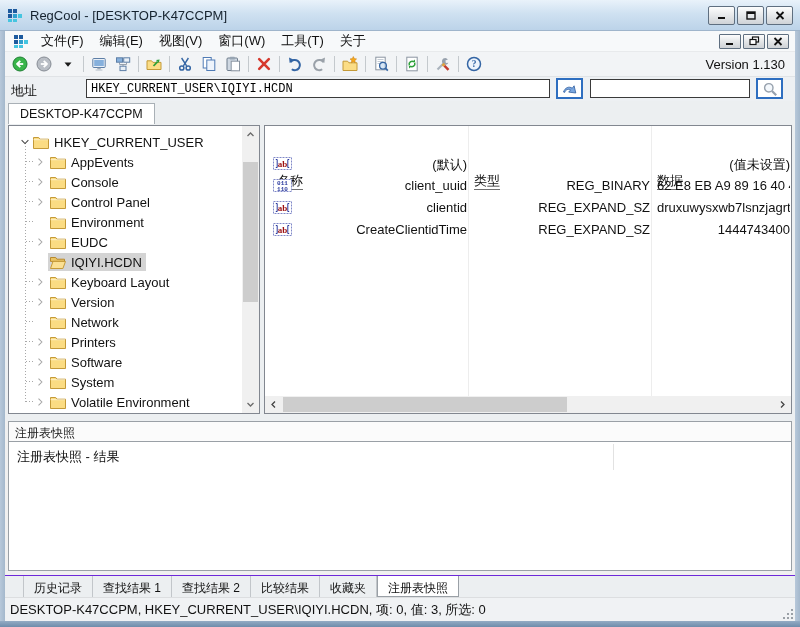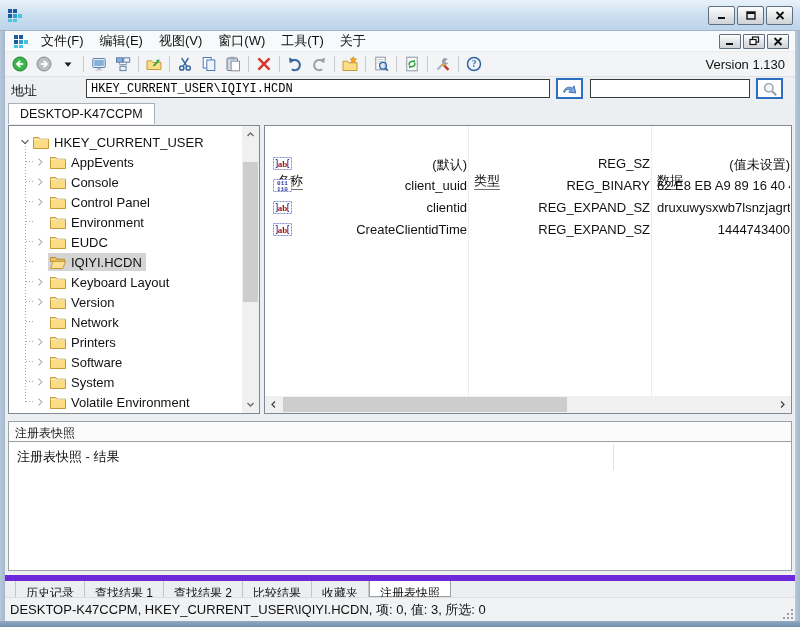--- a/index.html
+++ b/index.html
@@ -97,21 +97,21 @@
 
   
   .hsplit{position:absolute;left:5px;right:5px;top:415px;height:6px;background:#eceff1;}
   .dock-header{position:absolute;left:8px;right:8px;top:421px;height:21px;background:#fbfbfb;
     border:1px solid #9aa0a6;font-size:12px;padding:3px 6px;color:#222;}
   .dock-content{position:absolute;left:8px;right:8px;top:441px;height:130px;background:#fff;border:1px solid #9aa0a6;}
   .dock-result{position:absolute;left:8px;top:6px;}
   .dock-divider{position:absolute;left:604px;top:2px;width:1px;height:26px;background:#e2e2e2;}
 
   
-  .bottomtabs{position:absolute;left:5px;right:5px;top:575px;height:22px;background:#eceff1;display:flex;align-items:stretch;padding-left:10px;border-top:6px solid #6d28d9;}
+  .bottomtabs{position:absolute;left:5px;right:5px;top:575px;height:22px;background:#eceff1;display:flex;align-items:stretch;padding-left:18px;border-top:1px solid #6d28d9;}
   .btab{font-size:12px;padding:4px 10px 0;color:#111;border-right:1px solid #c2c6ca;cursor:default;}
   .btab:first-child{border-left:1px solid #c2c6ca;}
   .btab.active{background:#fff;border:1px solid #9aa0a6;border-top:none;}
 
   
   .statusbar{position:absolute;left:5px;right:5px;top:597px;height:24px;background:#f0f2f4;
     border-top:1px solid #dcdee0;display:flex;align-items:center;padding-left:5px;}
   .grip{position:absolute;right:1px;bottom:1px;}
 </style>
 </head>
@@ -127,20 +127,21 @@
         <svg width="16" height="16" viewBox="0 0 16 16">
           <rect x="1" y="2" width="4" height="4" fill="#1d5a9e"></rect>
           <rect x="6" y="2" width="4" height="4" fill="#1d5a9e"></rect>
           <rect x="1" y="7" width="4" height="4" fill="#1d5a9e"></rect>
           <rect x="6" y="7" width="4" height="4" fill="#2f9fce"></rect>
           <rect x="11" y="7" width="4" height="4" fill="#45c5e0"></rect>
           <rect x="1" y="12" width="4" height="3" fill="#45c5e0"></rect>
           <rect x="6" y="12" width="4" height="3" fill="#45c5e0"></rect>
         </svg>
       </span>
+    <span class="title-text">RegCool - [DESKTOP-K47CCPM]</span>
     <span class="win-controls">
       <button class="winbtn">
           <span class="icon">
             <svg width="10" height="9" viewBox="0 0 10 9">
               <rect x="1" y="6" width="7" height="2" fill="#111"></rect>
             </svg>
           </span>
         </button>
       <button class="winbtn">
           <span class="icon">
@@ -654,21 +655,20 @@
       <div>
           <div class="vrow" style="top: 27px;">
             <span class="icon">
               <svg viewBox="0 0 19 13">
                 <rect x=".5" y=".5" width="18" height="12" fill="#fff" stroke="#8089c8" stroke-dasharray="2 1"></rect>
                 <path d="M4.2 2.5v8M2.8 2.5h1.4M2.8 10.5h1.4M14.8 2.5v8M14.8 2.5h1.4M14.8 10.5h1.4" stroke="#2b3a9e" fill="none"></path>
                 <text x="9.5" y="10" text-anchor="middle" font-size="9" font-weight="bold" fill="#9b1010" font-family="Liberation Serif,serif">ab</text>
               </svg>
             </span>
             <span class="vcell" style="left: 32px; width: 170px;">(默认)</span>
-            <span class="vcell" style="left: 209px; width: 176px;">REG_SZ</span>
             <span class="vcell" style="left: 392px; width: 133px;">(值未设置)</span>
           </div>
           <div class="vrow" style="top: 49px;">
             <span class="icon">
               <svg viewBox="0 0 19 13">
                 <rect x=".5" y=".5" width="18" height="12" fill="#fff" stroke="#8089c8" stroke-dasharray="2 1"></rect>
                 <text x="9.5" y="6" text-anchor="middle" font-size="6" font-weight="bold" fill="#2b3a9e" font-family="Liberation Mono,monospace">011</text>
                 <text x="9.5" y="12" text-anchor="middle" font-size="6" font-weight="bold" fill="#2b3a9e" font-family="Liberation Mono,monospace">110</text>
               </svg>
             </span>

